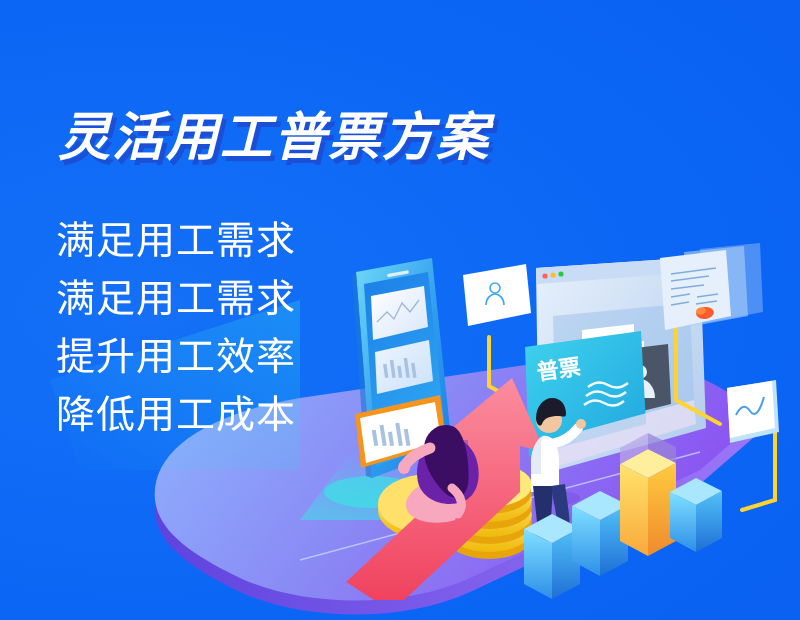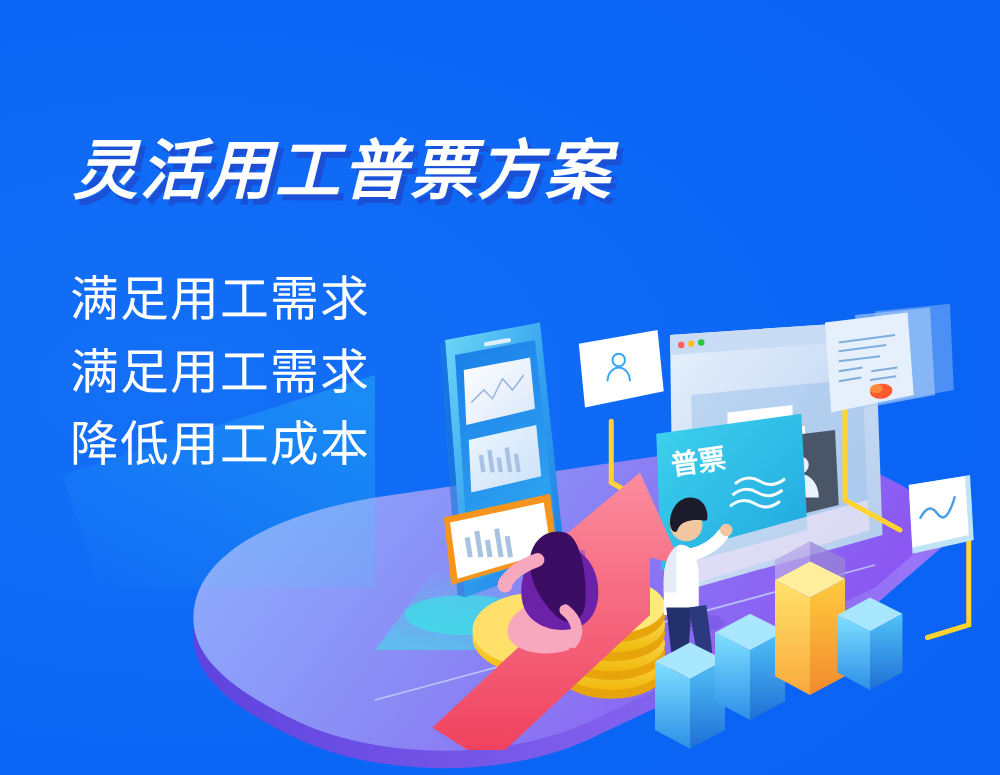--- a/index.html
+++ b/index.html
@@ -296,16 +296,17 @@
       </g>
 
     </svg>
   </div>
 
   <div id="headline">灵活用工普票方案</div>
 
   <div id="sublist">
     <div class="subline">满足用工需求</div>
     <div class="subline">满足用工需求</div>
+    <div class="subline">提升用工效率</div>
     <div class="subline">降低用工成本</div>
   </div>
 
 </div>
 
 </body></html>

